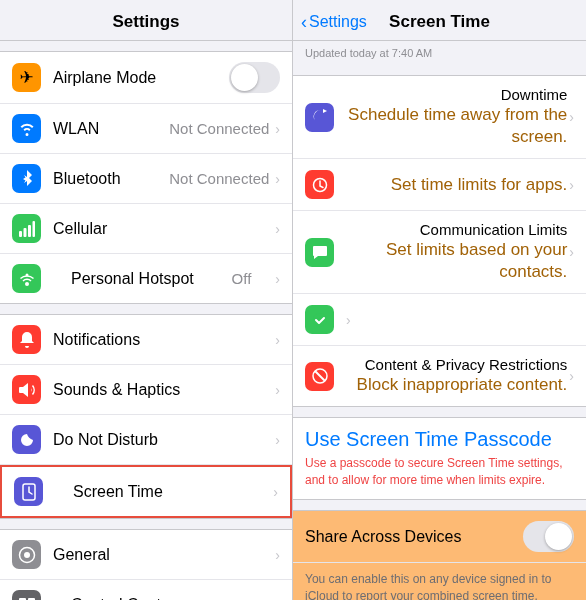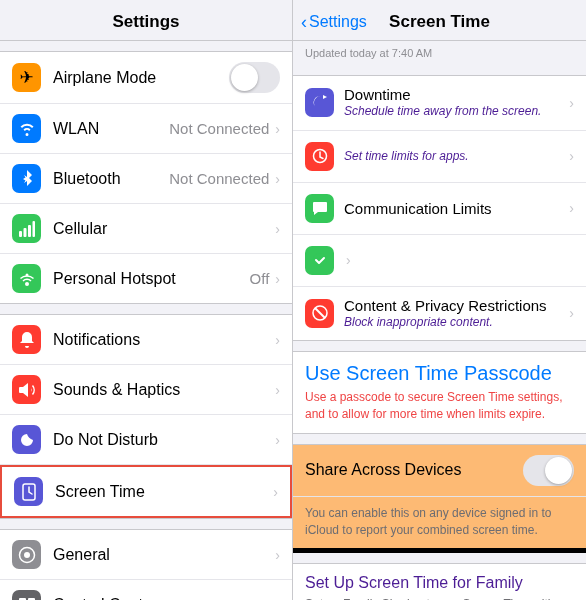--- a/index.html
+++ b/index.html
@@ -42,20 +42,21 @@
       display: flex;
       align-items: center;
       padding: 10px 12px;
       border-bottom: 1px solid #e5e5ea;
       min-height: 44px;
       position: relative;
     }
 
     .settings-row:last-child {
       border-bottom: none;
+      gap: 18px;
     }
 
     .icon-wrap {
       width: 29px;
       height: 29px;
       border-radius: 7px;
       display: flex;
       align-items: center;
       justify-content: center;
       margin-right: 12px;
@@ -154,20 +155,21 @@
       border-top: 1px solid #c8c8cc;
       border-bottom: 1px solid #c8c8cc;
     }
 
     .right-row {
       display: flex;
       align-items: center;
       padding: 10px 12px;
       border-bottom: 1px solid #e5e5ea;
       min-height: 52px;
+      text-align: right;
     }
 
     .right-row:last-child {
       border-bottom: none;
     }
 
     .right-icon-wrap {
       width: 29px;
       height: 29px;
       border-radius: 7px;
@@ -183,25 +185,24 @@
       flex: 1;
     }
 
     .right-row-title {
       font-size: 15px;
       color: #000;
       font-weight: 400;
     }
 
     .right-row-sub {
-      font-size: 12px;
-      color: #4c1d95;
+      font-size: 17px;
+      color: #a16207;
       margin-top: 1px;
       line-height: 1.3;
-      font-style: italic;
     }
 
     .passcode-title {
       font-size: 20px;
       color: #007aff;
       font-weight: 400;
     }
 
     .passcode-desc {
       font-size: 12px;
@@ -431,20 +432,21 @@
     </div>
 
     <div class="right-row">
       <div class="right-icon-wrap" style="background:#34c759;">
         <svg width="16" height="16" viewBox="0 0 16 16" fill="white">
           <path d="M2 2h12a1 1 0 0 1 1 1v8a1 1 0 0 1-1 1H6l-4 3v-3H2a1 1 0 0 1-1-1V3a1 1 0 0 1 1-1z"></path>
         </svg>
       </div>
       <div class="right-row-content">
         <div class="right-row-title">Communication Limits</div>
+        <div class="right-row-sub">Set limits based on your contacts.</div>
       </div>
       <span class="chevron">›</span>
     </div>
 
     <div class="right-row">
       <div class="right-icon-wrap" style="background:#34c759;">
         <svg width="16" height="16" viewBox="0 0 16 16" fill="white">
           <circle cx="8" cy="8" r="7" fill="#34c759"></circle>
           <path d="M4 8l3 3 5-5" stroke="white" stroke-width="2" fill="none" stroke-linecap="round" stroke-linejoin="round"></path>
         </svg>

